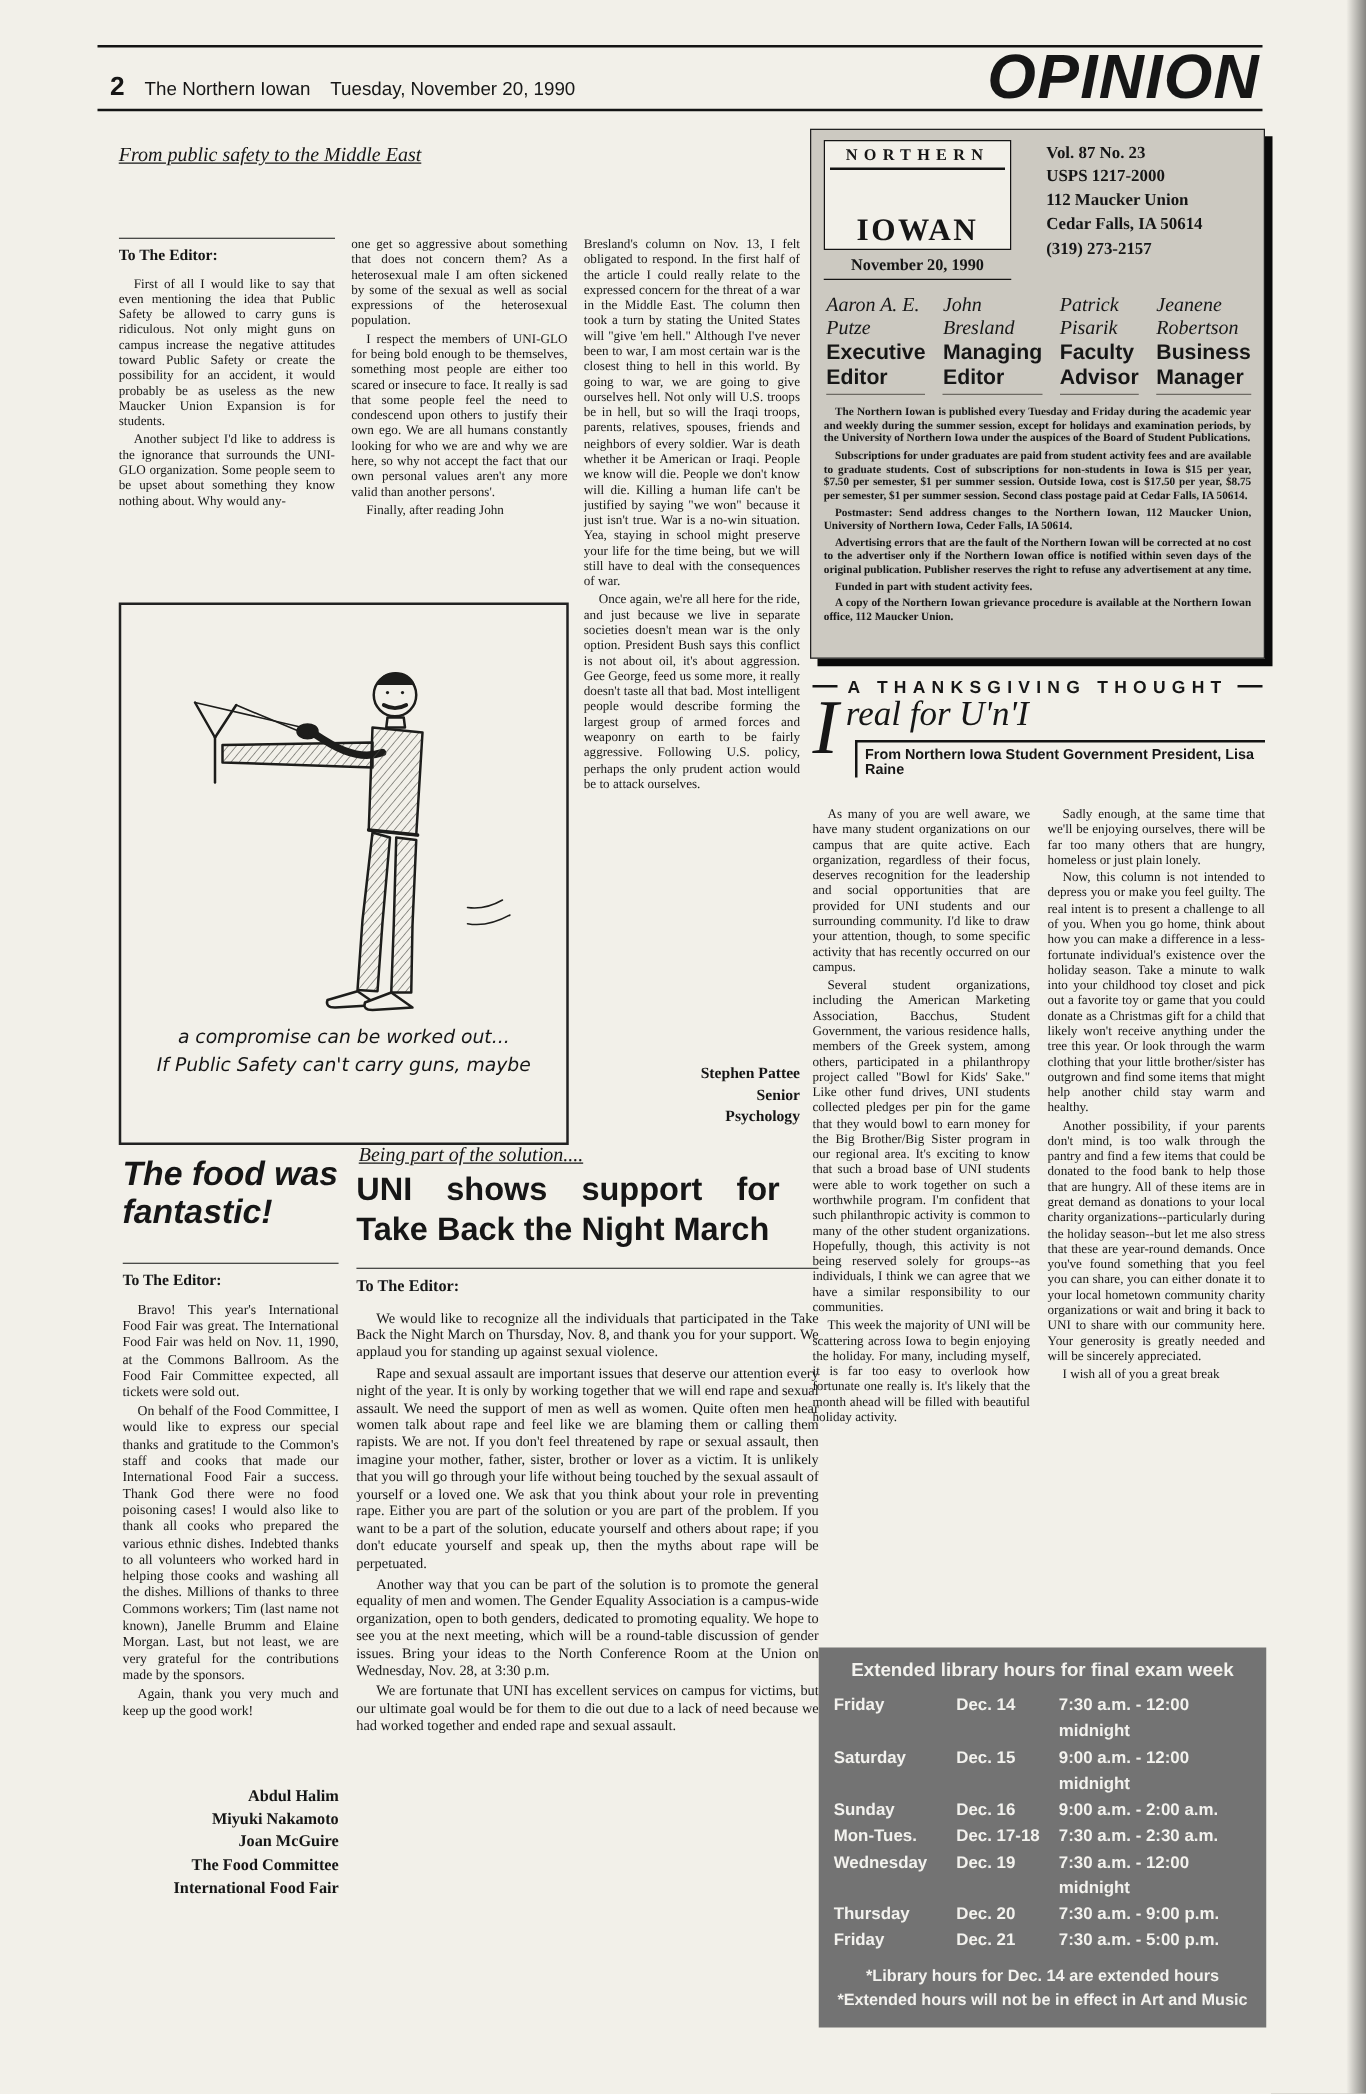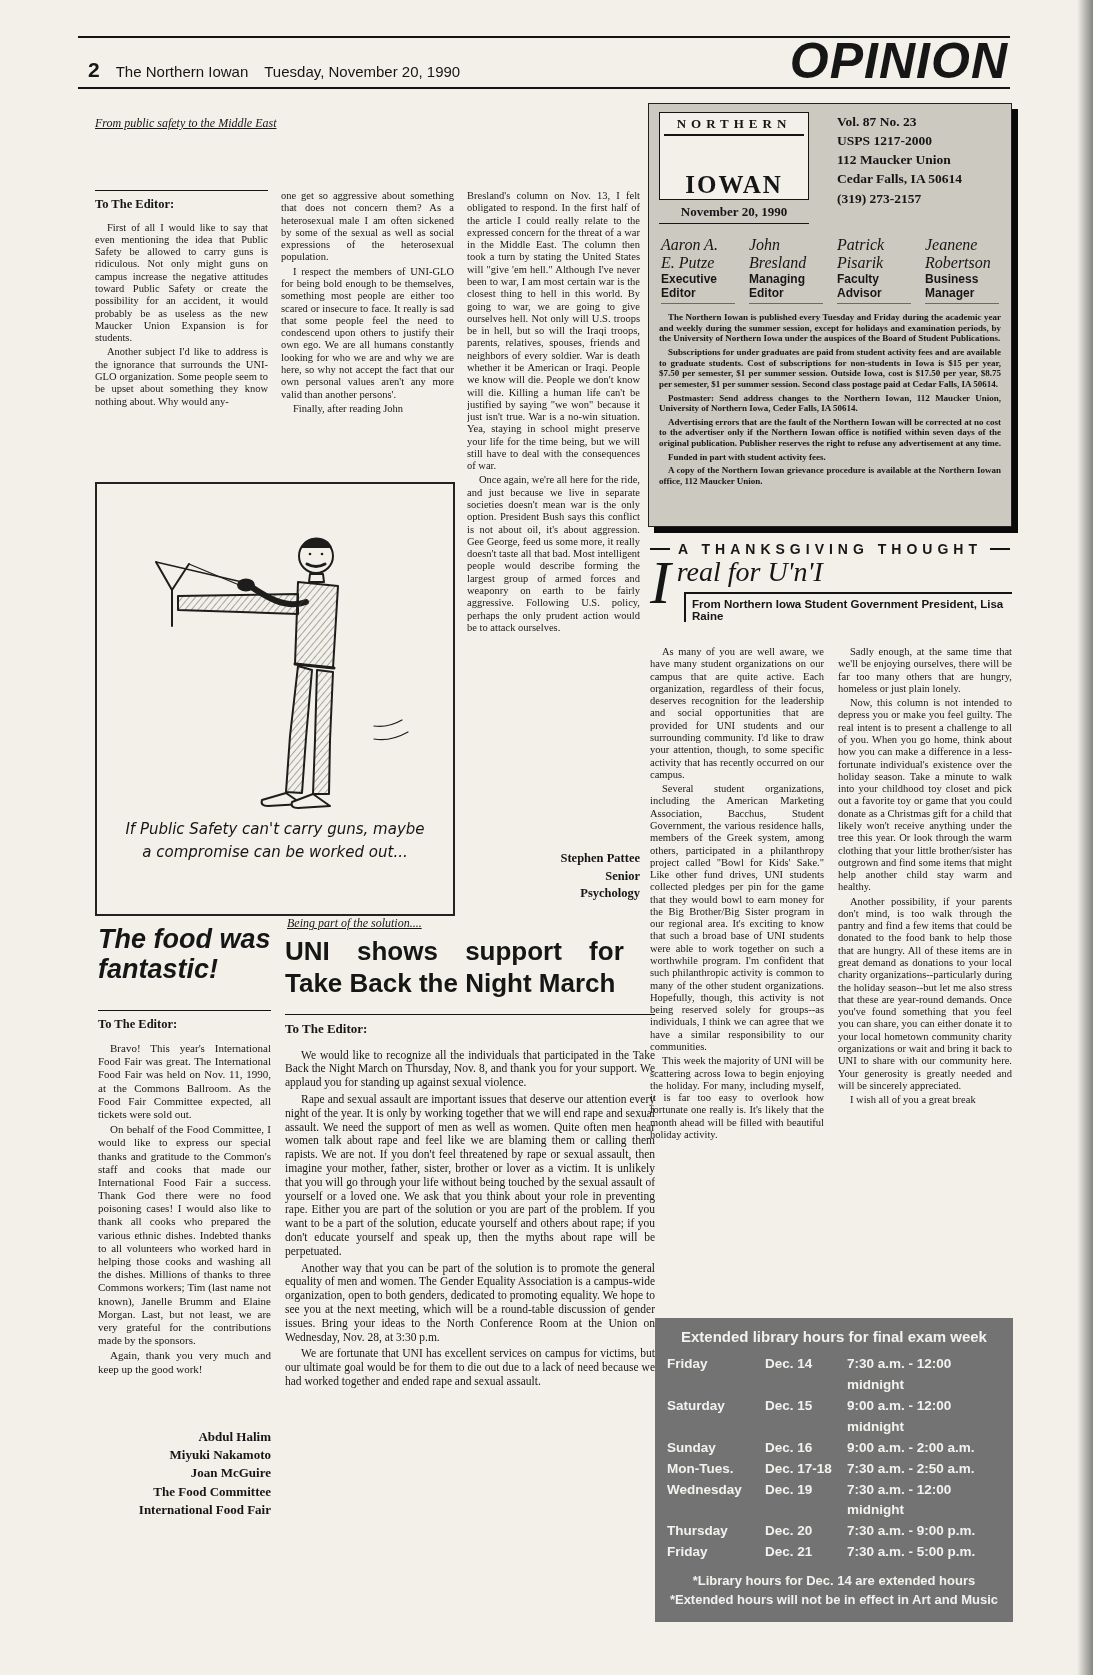--- a/index.html
+++ b/index.html
@@ -20,21 +20,21 @@
   .folio-row { display:flex; justify-content:space-between; align-items:flex-end; border-bottom:2px solid #141414; padding:0 0 3px; }
   .folio-left { display:flex; align-items:baseline; gap:16px; padding:16px 0 2px 10px; font-family:"Liberation Sans", sans-serif; }
   .page-num { font-size:21px; font-weight:bold; }
   .paper-name, .page-date { font-size:15px; }
   .opinion-title {
     font-family:"Liberation Sans", sans-serif; font-weight:bold; font-style:italic;
     font-size:50px; line-height:.92; letter-spacing:1px; padding-right:2px;
   }
 
   
-  .kicker { font-style:italic; text-decoration:underline; font-size:12px; }
+  .kicker { font-style:italic; text-decoration:underline; font-size:16px; }
   .col { position:absolute; overflow:hidden; text-align:justify; font-size:10.5px; line-height:1.17; }
   .col p, .mh-fine p, .march-body p { margin:0 0 2px; text-indent:12px; }
   .continues > p:first-child { text-indent:0; }
   .salutation { font-weight:bold; font-size:12.5px; border-top:1px solid #141414; padding-top:6px; margin:0 0 10px; }
   .sig { position:absolute; text-align:right; font-weight:bold; font-size:12.5px; line-height:1.4; }
 
   
   .lead-kicker { position:absolute; left:95px; top:116px; }
   .lead-headline { position:absolute; left:92px; top:132px; width:600px; margin:0;
     font-family:"Liberation Sans", sans-serif; font-weight:bold; font-size:37px; letter-spacing:-.5px; }
@@ -56,21 +56,21 @@
     padding:8px 10px 6px; overflow:hidden; }
   .mh-top { display:flex;justify-content:space-between; }
   .mh-logo { width:150px; text-align:center; }
   .mh-logo-box { background:#f2f0e9; border:1px solid #141414; padding:3px 4px 1px; }
   .mh-name-top { font-size:13px; font-weight:bold; letter-spacing:5px; border-bottom:2px solid #141414; padding-bottom:2px; }
   .mh-name-main { font-size:25px; font-weight:bold; letter-spacing:2px; line-height:1.05;margin-top:36px; }
   .mh-issue-date { font-weight:bold; font-size:13px; border-bottom:1px solid #141414; padding:4px 0 3px; }
   .mh-info { flex:1; padding-left:28px; font-weight:bold; font-size:13.5px; line-height:1.42; }
   .mh-staff { display:grid; grid-template-columns:1fr 1fr 1fr 1fr; gap:8px 14px; margin:12px 2px 8px; }
   .mh-staff-name { font-style:italic; font-size:16px; }
-  .mh-staff-title { font-family:"Liberation Sans", sans-serif; font-weight:bold; font-size:12px;
+  .mh-staff-title { font-family:"Liberation Sans", sans-serif; font-weight:bold; font-size:17px;
     border-bottom:1px solid #6d6a63; padding-bottom:3px; }
   .mh-fine { font-size:9px; font-weight:bold; text-align:justify; line-height:1.18; }
   .mh-fine p { margin:0 0 3px; text-indent:9px; }
 
   
   .thanks-divider { position:absolute; left:650px; top:541px; width:360px;
     display:flex; align-items:center; gap:8px;
     font-family:"Liberation Sans", sans-serif; font-weight:bold; font-size:14px; letter-spacing:5px; }
   .thanks-divider .line { flex:1; border-top:2px solid #141414; }
   .issues-head { position:absolute; left:650px; top:556px; width:362px; }
@@ -192,22 +192,22 @@
         <path d="M215 180 L213 250 L211 304 L227 304 L228 250 L231 182 Z" fill="url(#hatch)"></path>
 
         <path d="M184 303 L160 310 Q158 316 166 316 L200 314 Z" fill="#f2f0e9"></path>
         <path d="M211 304 L190 312 Q188 318 196 318 L228 316 Z" fill="#f2f0e9"></path>
 
         <path d="M300 230 q-14 8 -28 6" stroke-width="1.2"></path>
         <path d="M306 242 q-18 10 -34 7" stroke-width="1.2"></path>
       </g>
     </svg>
     <figcaption>
+      <div>a compromise can be worked out...</div>
       <div>If Public Safety can't carry guns, maybe</div>
-      <div>a compromise can be worked out...</div>
     </figcaption>
   </figure>
 
   <aside class="masthead">
     <div class="mh-top">
       <div class="mh-logo">
         <div class="mh-logo-box">
           <div class="mh-name-top">NORTHERN</div>
           <div class="mh-name-main">IOWAN</div>
         </div>
@@ -332,21 +332,21 @@
         <span class="lib-hours">9:00 a.m. - 12:00 midnight</span>
       </div>
         <div class="library-row">
         <span class="lib-day">Sunday</span>
         <span class="lib-date">Dec. 16</span>
         <span class="lib-hours">9:00 a.m. - 2:00 a.m.</span>
       </div>
         <div class="library-row">
         <span class="lib-day">Mon-Tues.</span>
         <span class="lib-date">Dec. 17-18</span>
-        <span class="lib-hours">7:30 a.m. - 2:50 a.m.</span>
+        <span class="lib-hours">7:30 a.m. - 2:30 a.m.</span>
       </div>
         <div class="library-row">
         <span class="lib-day">Wednesday</span>
         <span class="lib-date">Dec. 19</span>
         <span class="lib-hours">7:30 a.m. - 12:00 midnight</span>
       </div>
         <div class="library-row">
         <span class="lib-day">Thursday</span>
         <span class="lib-date">Dec. 20</span>
         <span class="lib-hours">7:30 a.m. - 9:00 p.m.</span>

